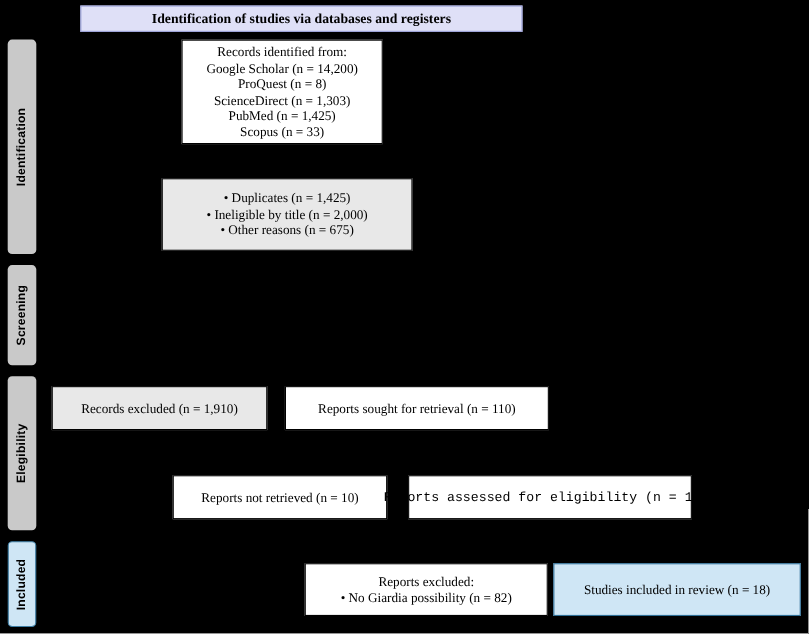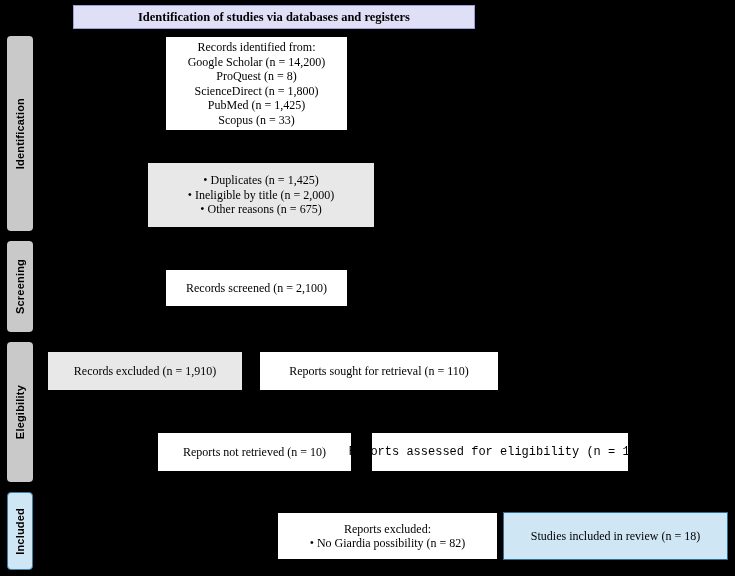--- a/index.html
+++ b/index.html
@@ -133,34 +133,31 @@
 
     <line x1="452" y1="471" x2="414" y2="510" stroke="#000" stroke-width="1.2" stroke-dasharray="5,4" marker-end="url(#arrow)"></line>
 
     <line x1="530" y1="471" x2="583" y2="510" stroke="#000" stroke-width="1.2" marker-end="url(#arrow)"></line>
   </svg>
 
   <div class="box" style="left:165px; top:36px; width:183px; height:95px;">
     <div class="line">Records identified from:</div>
     <div class="line">Google Scholar (n = 14,200)</div>
     <div class="line">ProQuest (n = 8)</div>
-    <div class="line">ScienceDirect (n = 1,800)</div>
+    <div class="line">ScienceDirect (n = 1,303)</div>
     <div class="line">PubMed (n = 1,425)</div>
     <div class="line">Scopus (n = 33)</div>
   </div>
 
   <div class="box grey" style="left:147px; top:162px; width:228px; height:66px;">
     <div class="line">• Duplicates (n = 1,425)</div>
     <div class="line">• Ineligible by title (n = 2,000)</div>
     <div class="line">• Other reasons (n = 675)</div>
   </div>
 
-  <div class="box" style="left:165px; top:269px; width:183px; height:38px;">
-    <div class="line">Records screened (n = 2,100)</div>
-  </div>
 
   <div class="box grey" style="left:47px; top:351px; width:196px; height:40px;font-family:Liberation Serif, serif;">
     <div class="line">Records excluded (n = 1,910)</div>
   </div>
 
   <div class="box" style="left:259px; top:351px; width:240px; height:40px;">
     <div class="line">Reports sought for retrieval (n = 110)</div>
   </div>
 
   <div class="box" style="left:157px; top:432px; width:195px; height:40px;">

